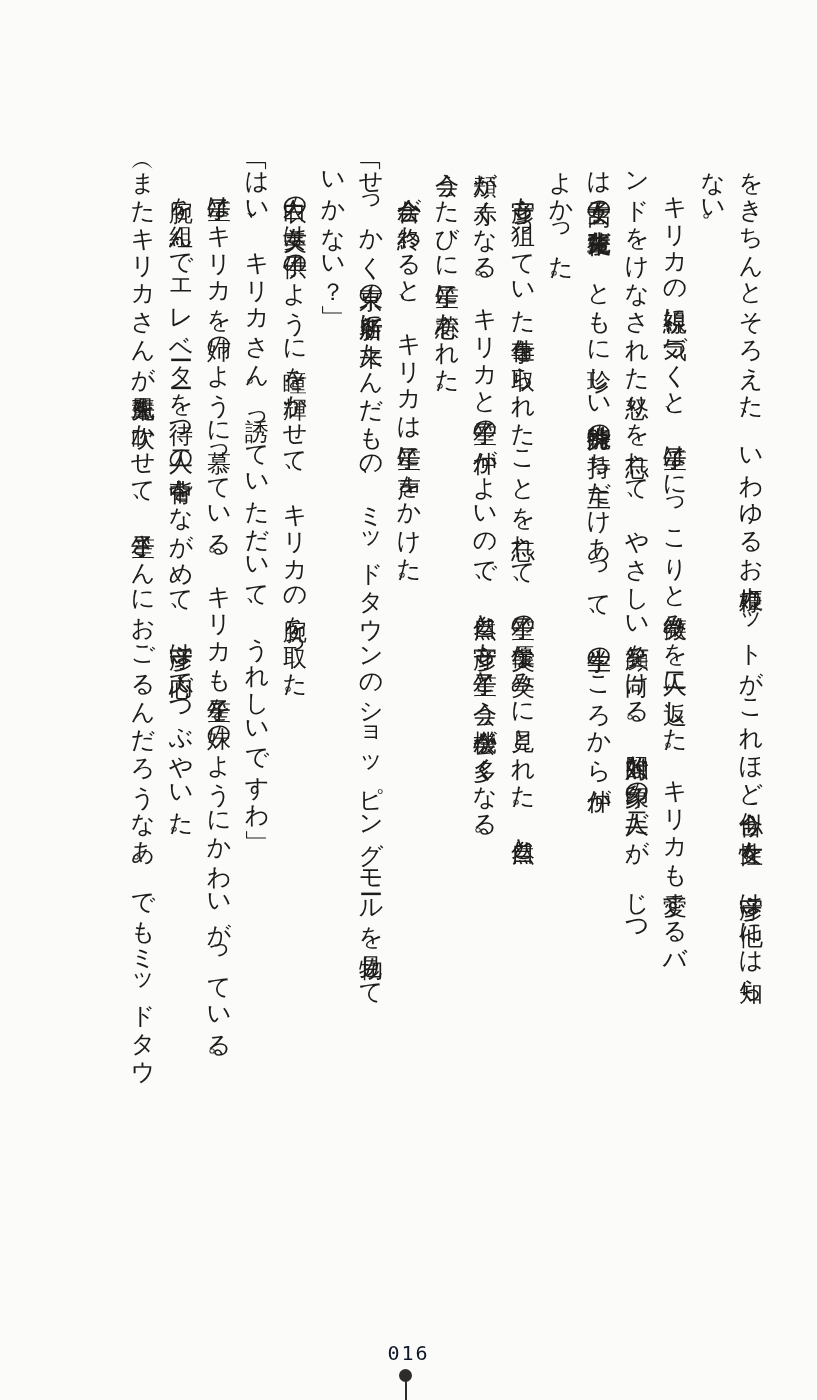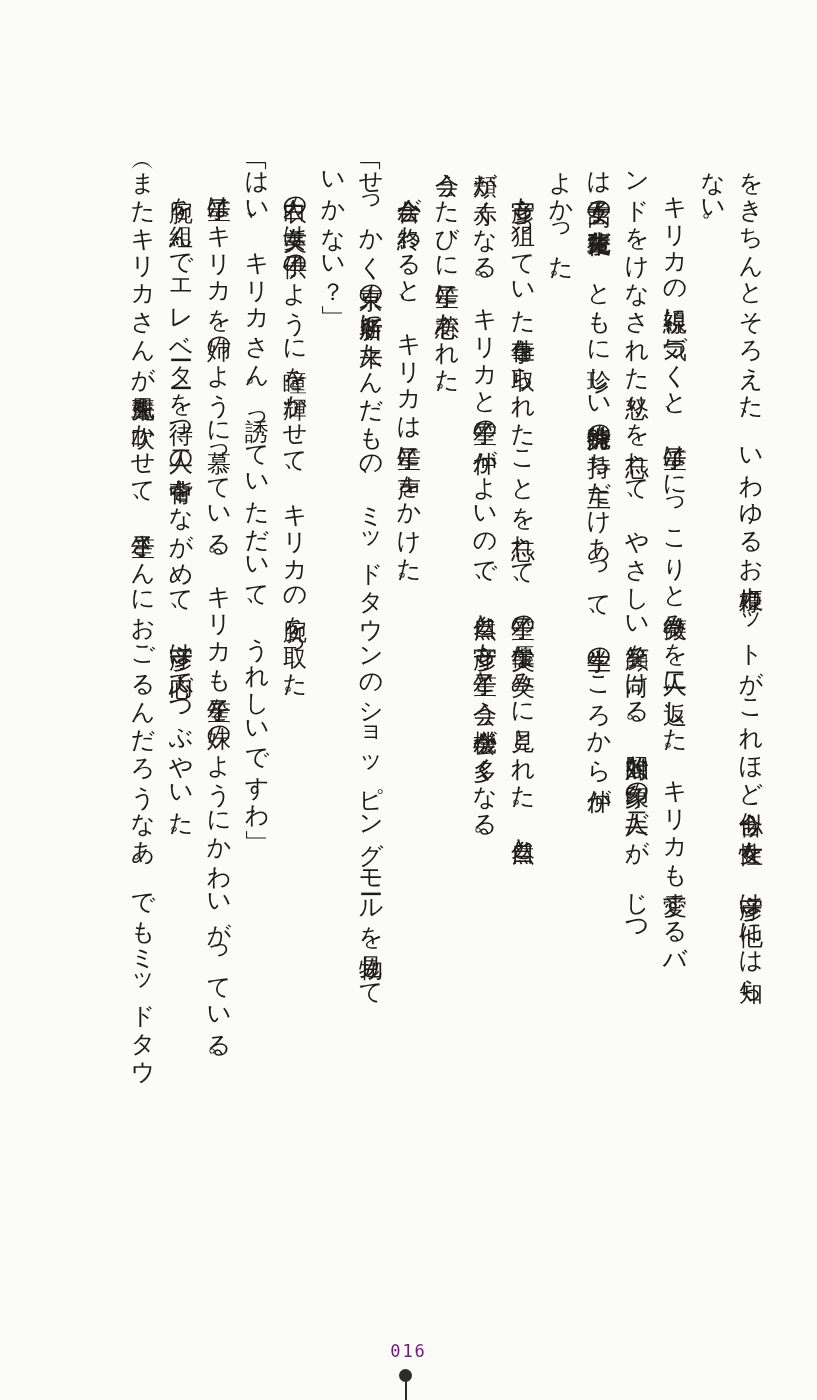--- a/index.html
+++ b/index.html
@@ -30,23 +30,23 @@
     letter-spacing: 0.5px;
     white-space: nowrap;        
   }
   .page-number {
     position: absolute;
     top: 1341px;
     left: 0;
     width: 100%;
     text-align: center;
     font-family: "DejaVu Sans Mono", "Liberation Mono", monospace;
-    font-size: 17px;
+    font-size: 20px;
     letter-spacing: 2px;
-    color: #701a75;
+    color: #0f172a;
   }
   .pin-ornament {
     position: absolute;
     left: 399px;
     top: 1369px;
     width: 14px;
     height: 31px;
   }
   .pin-circle {
     position: absolute;

